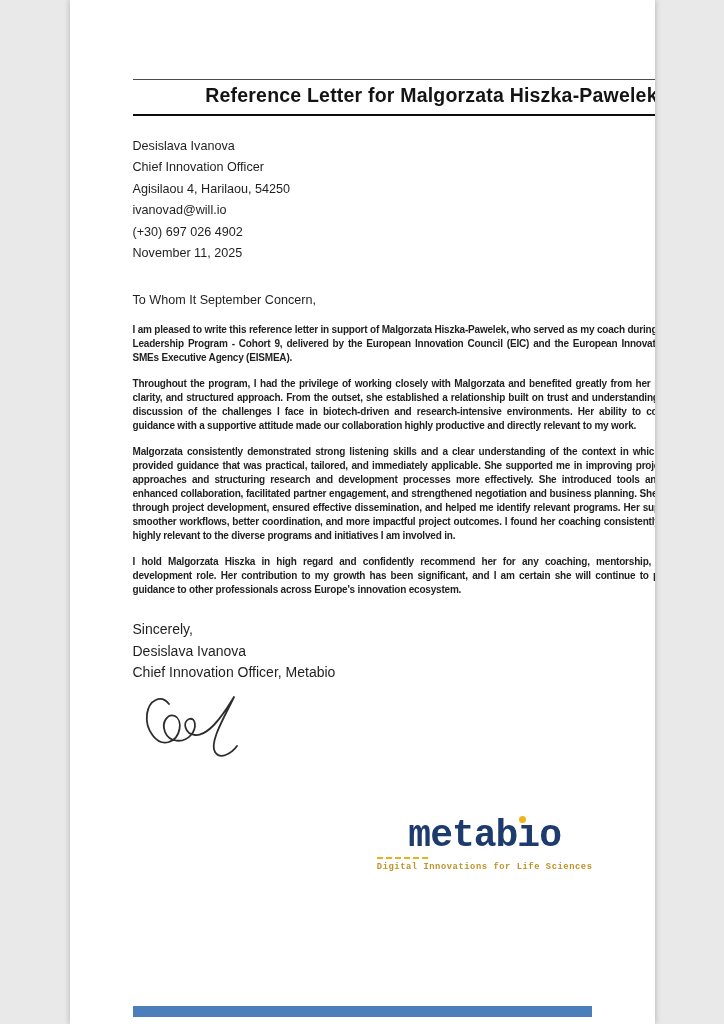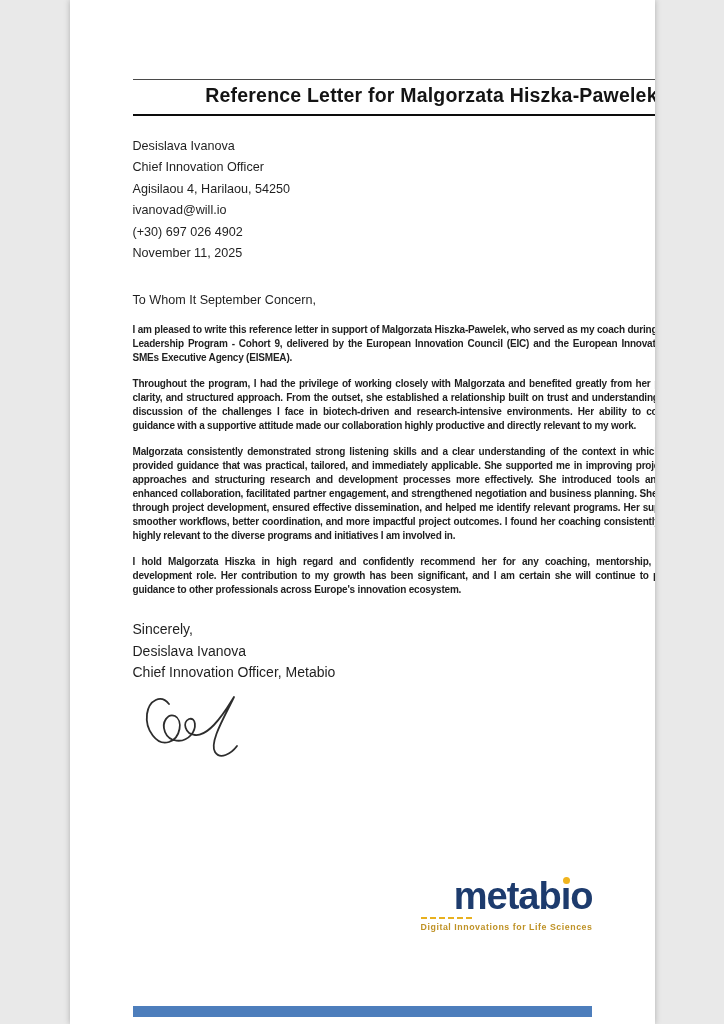--- a/index.html
+++ b/index.html
@@ -48,22 +48,23 @@
     font-weight:bold;
   }
   .closing {
     margin-top:22px;
     font-size:14px;
     line-height:21.4px;
   }
   .signature-wrap { margin-top:4px; margin-left:2px; }
   .logo {
     position:absolute;
-    right:62px; top:876px;
-    text-align:right;
+    right:62px; top:816px;
+    text-align:center;
+    font-family:Liberation Mono, monospace;
   }
   .logo-wordmark {
     font-size:38px;
     font-weight:bold;
     letter-spacing:-1px;
     line-height:40px;
     color:#1d3b6d;
   }
   .logo-i { position:relative; }
   .logo-i::after {

